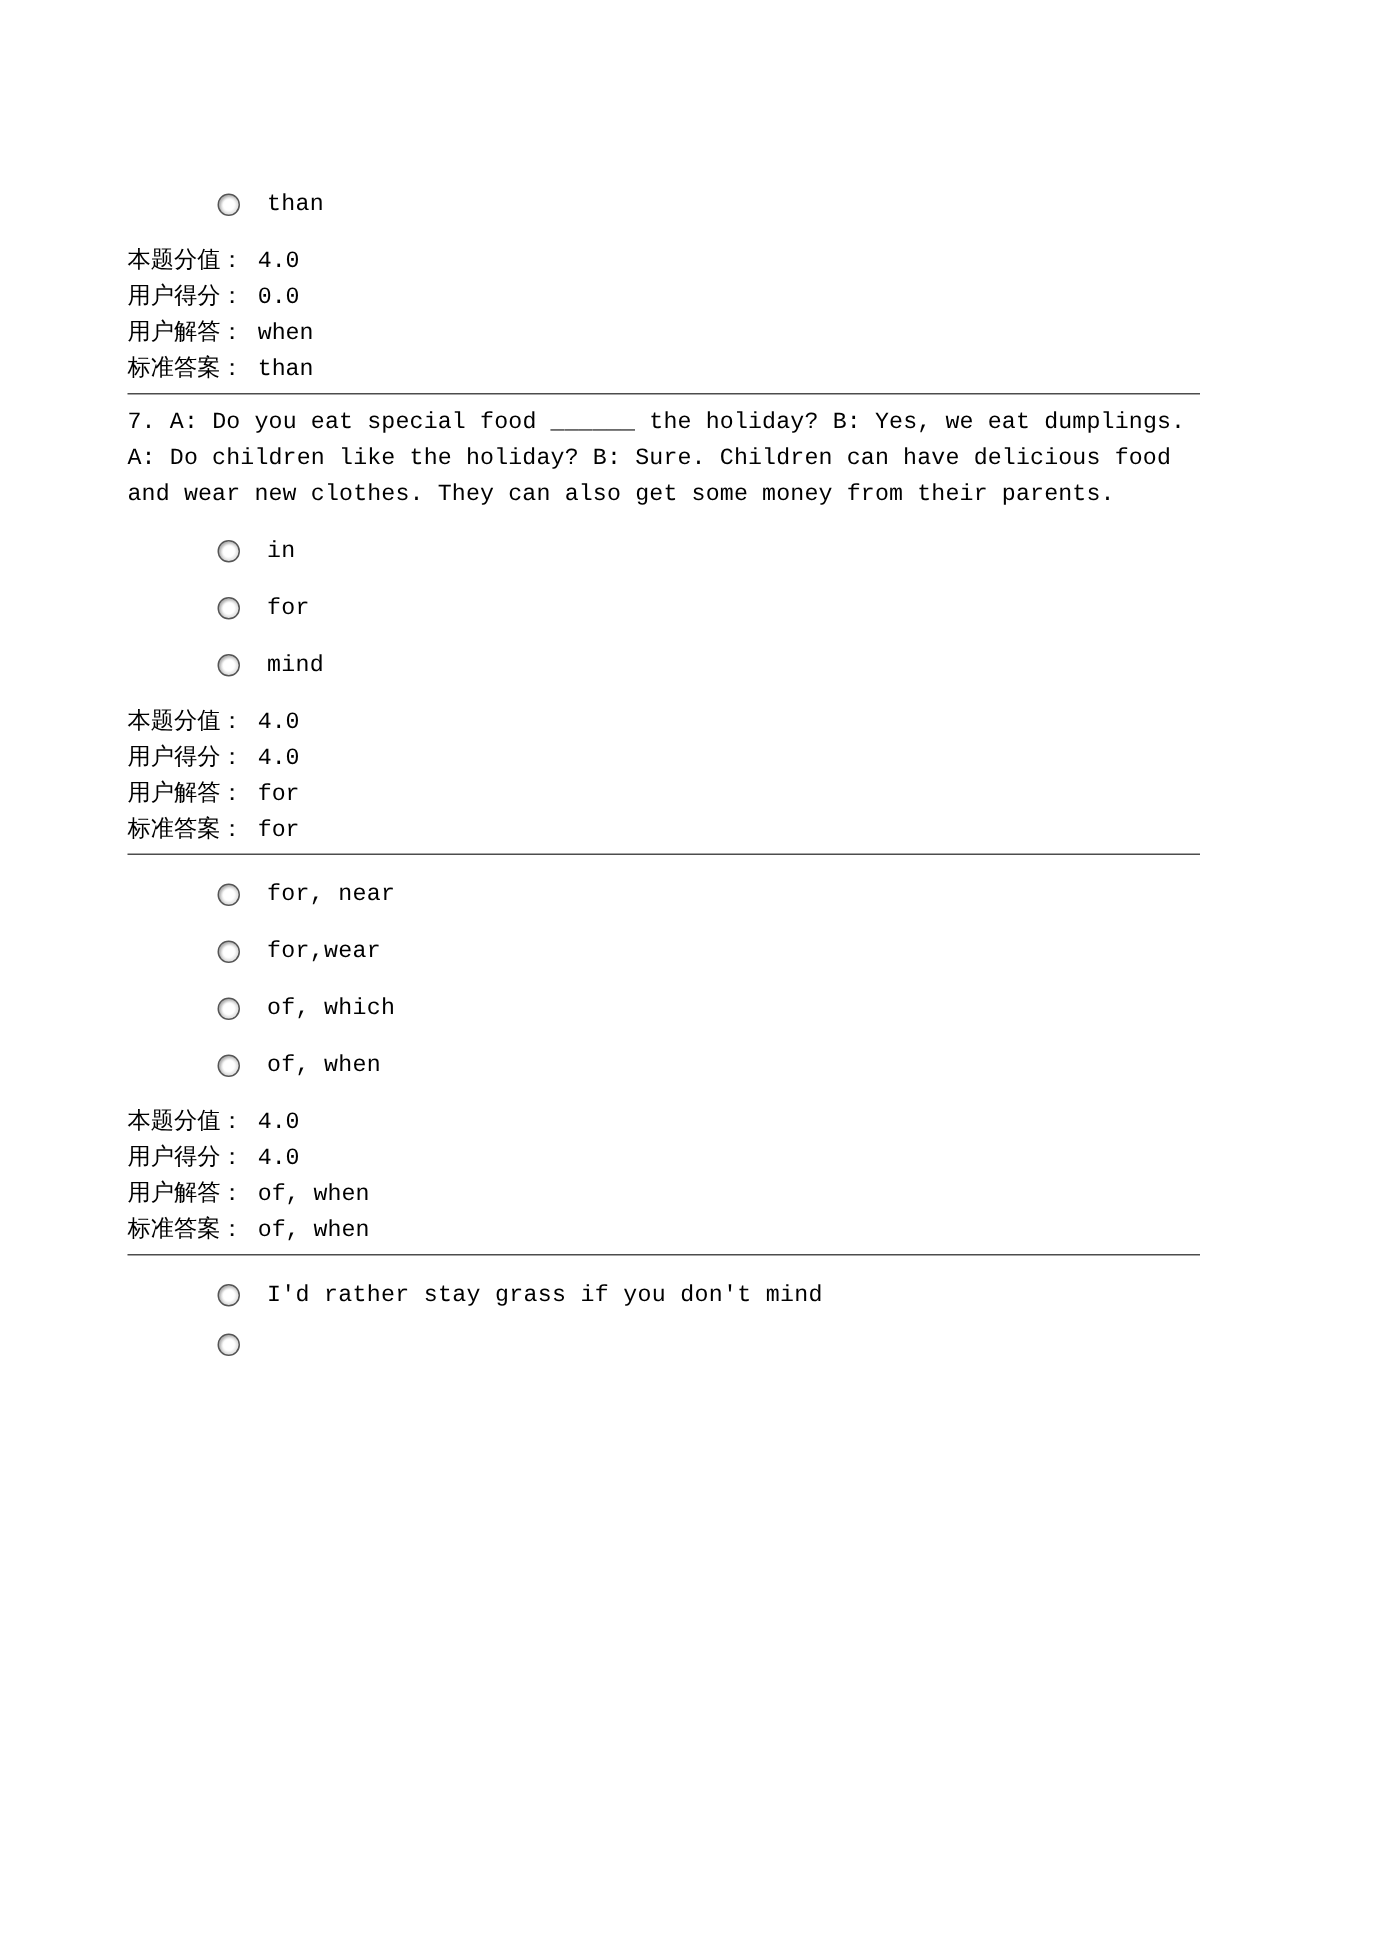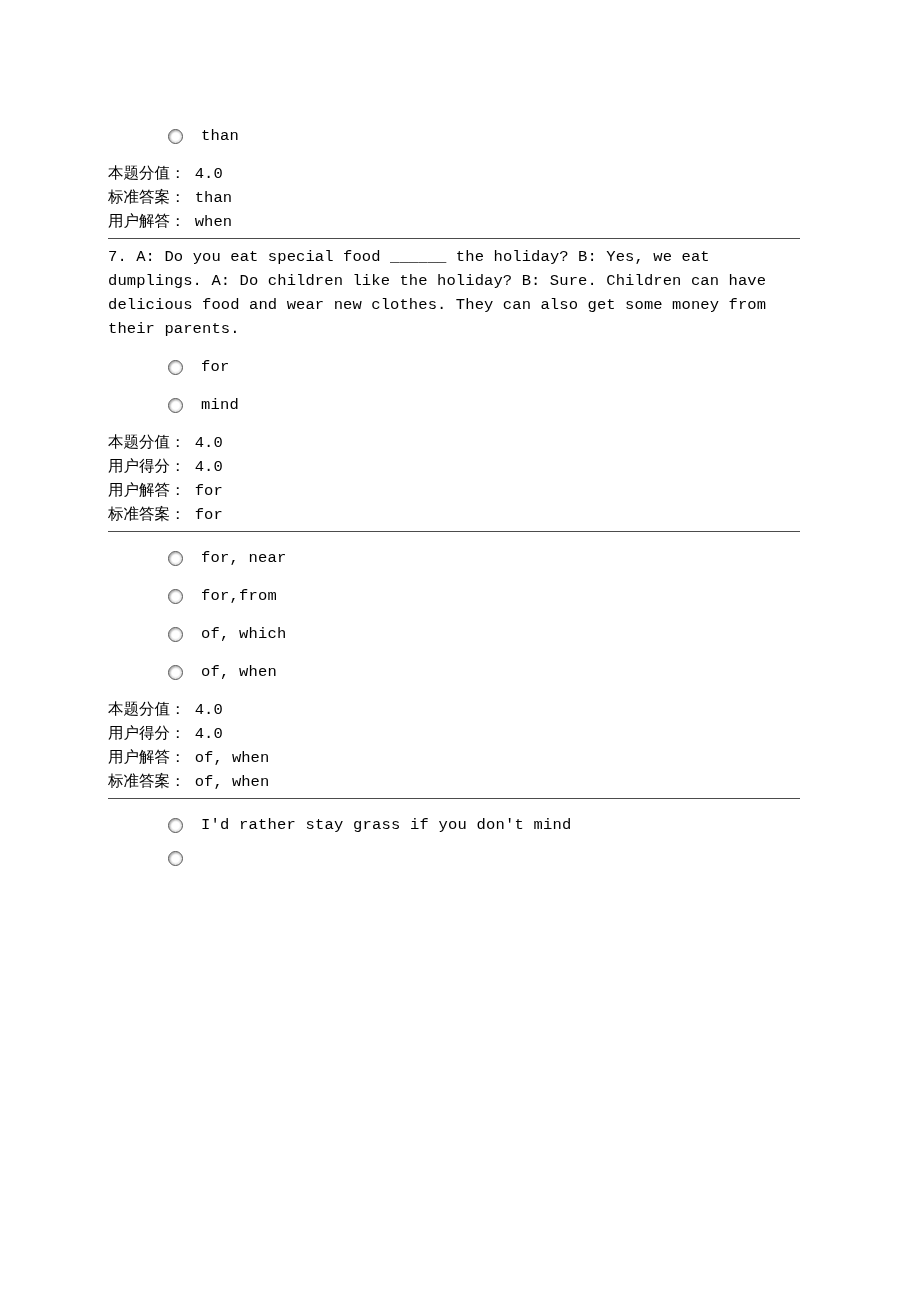--- a/index.html
+++ b/index.html
@@ -6,21 +6,21 @@
     margin: 0;
     padding: 0;
     background: #fff;
     font-family: "SimSun", "宋体", "Courier New", monospace;
     font-size: 15.5px;
     color: #000;
     line-height: 1.55;
     width: 920px;
   }
   .page {
-    padding: 110px 120px 60px 108px;
+    padding: 110px 120px 60px 85px;
     box-sizing: border-box;
   }
   .option-row {
     display: flex;
     align-items: center;
     margin: 14px 0 14px 60px;
   }
   .radio {
     width: 13px;
     height: 13px;
@@ -59,31 +59,36 @@
 
 <div class="page">
 
   <div class="block">
     <div class="option-row">
       <span class="radio"></span>
       <span class="option-text">than</span>
     </div>
     <div class="meta">
       <div class="row"><span>本题分值：</span> <span>4.0</span></div>
+      <div class="row"><span>用户得分：</span> <span>0.0</span></div>
+      <div class="row"><span>用户解答：</span> <span>when</span></div>
       <div class="row"><span>标准答案：</span> <span>than</span></div>
-      <div class="row"><span>用户解答：</span> <span>when</span></div>
     </div>
   </div>
 
   <hr class="divider">
 
   <div class="block">
     <div class="qtext">
       <span>7.</span>
       <span>A: Do you eat special food ______ the holiday? B: Yes, we eat dumplings. A: Do children like the holiday? B: Sure. Children can have delicious food and wear new clothes. They can also get some money from their parents.</span>
+    </div>
+    <div class="option-row">
+      <span class="radio"></span>
+      <span class="option-text">in</span>
     </div>
     <div class="option-row">
       <span class="radio"></span>
       <span class="option-text">for</span>
     </div>
     <div class="option-row">
       <span class="radio"></span>
       <span class="option-text">mind</span>
     </div>
     <div class="meta">
@@ -96,21 +101,21 @@
 
   <hr class="divider">
 
   <div class="block">
     <div class="option-row">
       <span class="radio"></span>
       <span class="option-text">for, near</span>
     </div>
     <div class="option-row">
       <span class="radio"></span>
-      <span class="option-text">for,from</span>
+      <span class="option-text">for,wear</span>
     </div>
     <div class="option-row">
       <span class="radio"></span>
       <span class="option-text">of, which</span>
     </div>
     <div class="option-row">
       <span class="radio"></span>
       <span class="option-text">of, when</span>
     </div>
     <div class="meta">

